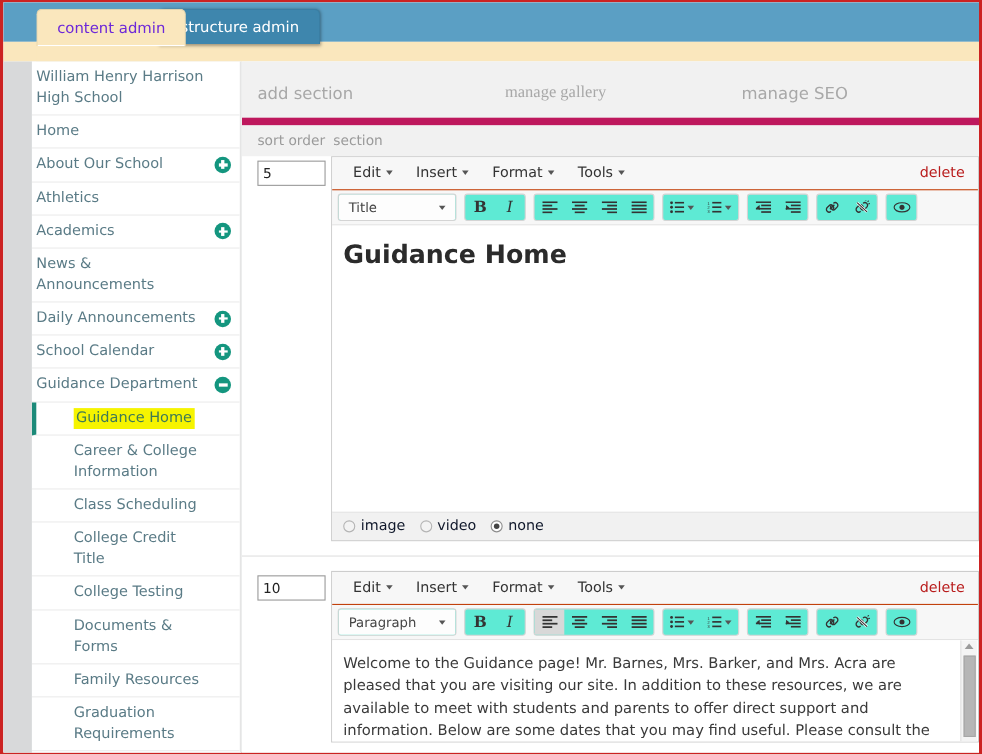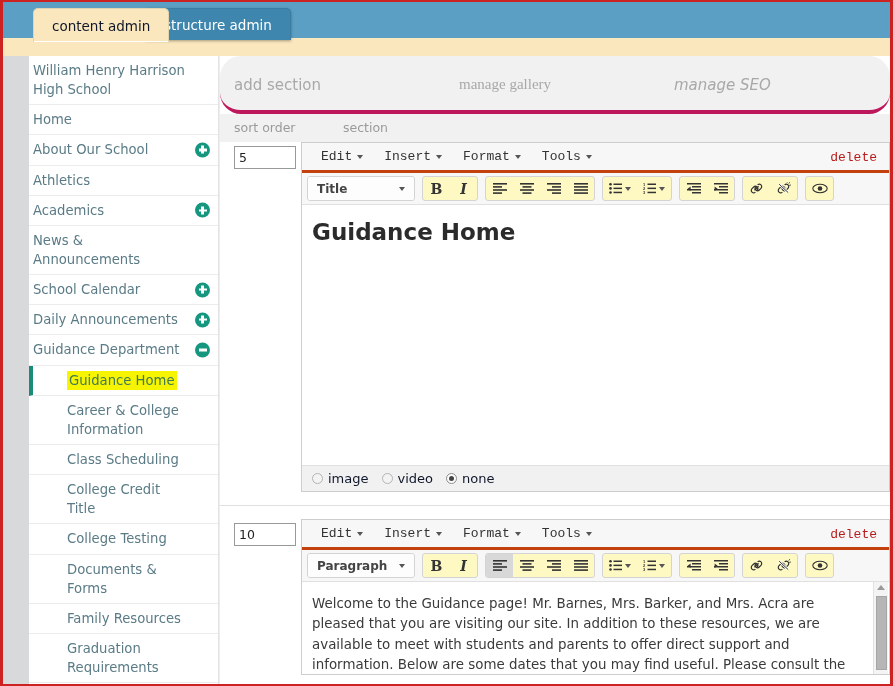--- a/index.html
+++ b/index.html
@@ -33,21 +33,21 @@
     padding: 0 18px;
     display: flex; align-items: center; justify-content: center;
     font-size: 13.5px;
     border-radius: 5px 5px 0 0;
     white-space: nowrap;
     cursor: pointer;
   }
   .tab-active {
     left: 30px;
     background: #fae7bd;
-    color: #0f172a;
+    color: #6d28d9;
     border: 1px solid #e2d4ae;
     border-bottom: none;
     height: 34px;
     top: 6px;
     z-index: 3;
     box-shadow: 0 -1px 0 #fff inset;
   }
   .tab-inactive {
     left: 142px;
     background: #3e86ad;
@@ -139,45 +139,44 @@
   
   .main {
     position: absolute; left: 217px; top: 0;
     right: 0; height: 100%;
     background: #ffffff;
   }
   .toplinks {
     position: relative;
     height: 58px;
     background: #f1f1f1;
-    border-bottom: 4px solid #be185d;
-    border-radius: 21px;
+    border-bottom: 7px solid #be185d;
   }
   .toplink {
     position: absolute; top: 20px;
     font-size: 15px;
     color: #a8a8a8;
     cursor: pointer;
   }
   .toplink.l1 { left: 14px; }
   .toplink.l2 { left: 239px; font-family: Liberation Serif, serif; }
-  .toplink.l3 { left: 454px; font-style: italic; }
+  .toplink.l3 { left: 454px; }
 
   .sortbar {
     position: relative;
     height: 28px;
     background: #f1f1f1;
   }
   .sortlabel {
     position: absolute; top: 6px; left: 14px;
     font-size: 12.5px; color: #9a9a9a;
   }
   .seclabel {
     position: absolute; top: 6px; left: 83px;
-    font-size: 12.5px; color: #9a9a9a; margin-left: 40px;
+    font-size: 12.5px; color: #9a9a9a;
   }
 
   
   .section-block { position: relative; }
   .sort-input {
     position: absolute; left: 14px; top: 4px;
     width: 62px; height: 23px;
     border: 1px solid #999;
     background: #fff;
     font-size: 12.5px;
@@ -188,25 +187,24 @@
   .editor {
     margin-left: 81px;
     margin-right: 0;
     border: 1px solid #cdcdcd;
     background: #fff;
   }
   .menubar {
     position: relative;
     height: 30px;
     background: #f7f7f7;
-    border-bottom: 3px solid #c2410c;
+    border-bottom: 1px solid #c2410c;
     display: flex;
     align-items: center;
     padding-left: 10px;
-    font-family: Liberation Mono, monospace;
   }
   .menuitem {
     font-size: 13px;
     color: #333;
     padding: 3px 9px;
     margin-right: 3px;
     cursor: pointer;
     white-space: nowrap;
   }
   .caret {
@@ -230,25 +228,24 @@
     border-bottom: 1px solid #e0e0e0;
     display: flex;
     align-items: center;
     padding: 0 5px;
     gap: 0;
   }
   .tgrp {
     display: flex; align-items: center;
     border: 1px solid #d4d4d4;
     border-radius: 3px;
-    background: #fef9c3;
+    background: #5eead4;
     margin-right: 7px;
     height: 25px;
     overflow: hidden;
-    font-weight: bold;
   }
   .fmt-select {
     position: relative;
     width: 106px; height: 25px;
     display: flex; align-items: center;
     padding-left: 9px;
     font-size: 12px;
     color: #444;
     background: #fdfdfd;
     cursor: pointer;
@@ -383,25 +380,25 @@
         <span class="nav-label">Athletics</span>
       </div>
       <div class="nav-item root">
         <span class="nav-label">Academics</span>
         <span class="nav-toggle plus"></span>
       </div>
       <div class="nav-item root">
         <span class="nav-label">News &amp; Announcements</span>
       </div>
       <div class="nav-item root">
+        <span class="nav-label">Daily Announcements</span>
+        <span class="nav-toggle plus"></span>
+      </div>
+      <div class="nav-item root">
         <span class="nav-label">School Calendar</span>
-        <span class="nav-toggle plus"></span>
-      </div>
-      <div class="nav-item root">
-        <span class="nav-label">Daily Announcements</span>
         <span class="nav-toggle plus"></span>
       </div>
       <div class="nav-item root">
         <span class="nav-label">Guidance Department</span>
         <span class="nav-toggle minus"></span>
       </div>
       <div class="nav-item child selected">
         <span class="nav-label">Guidance Home</span>
       </div>
       <div class="nav-item child">

